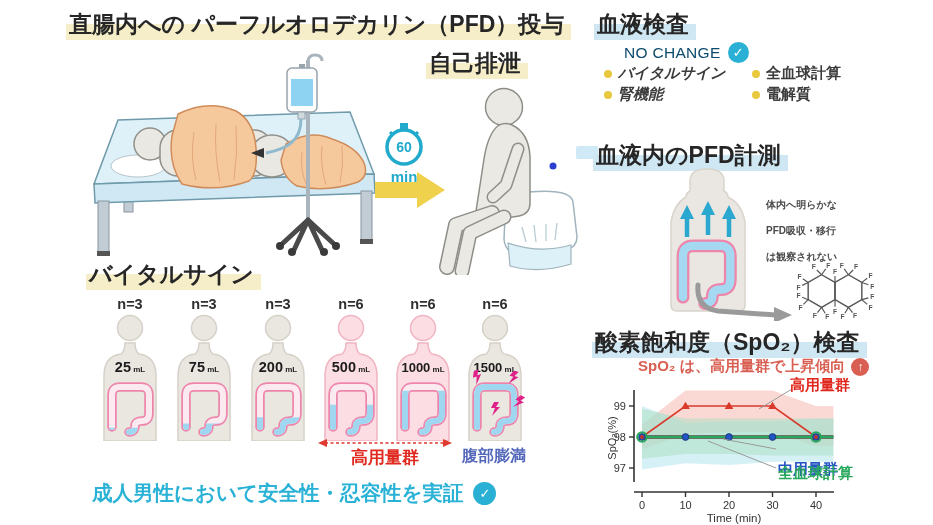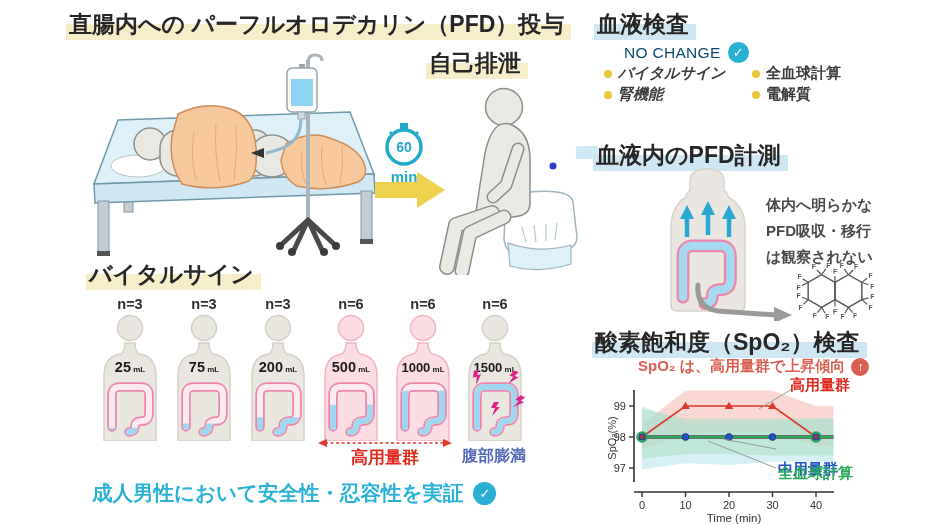--- a/index.html
+++ b/index.html
@@ -15,21 +15,21 @@
       background:#29b0d4;color:#fff;align-items:center;justify-content:center;
       font-size:13px;font-weight:bold;flex:0 0 auto;}
   .up-circle{display:inline-flex;width:18px;height:18px;border-radius:50%;
       background:#d95f52;color:#fff;align-items:center;justify-content:center;
       font-size:12px;font-weight:bold;}
   .nochange{font-size:15.5px;font-weight:normal;color:#0c4a6e;letter-spacing:.3px;}
   .bullet-row{display:flex;align-items:center;height:21px;font-size:15px;
       font-weight:bold;color:#3c3c3c;white-space:nowrap;}
   .bullet-dot{width:8px;height:8px;border-radius:50%;background:#e8c93e;
       margin-right:6px;flex:0 0 auto;}
-  .note-line{font-size:15px;font-weight:bold;color:#4a4a4a;line-height:26px;white-space:nowrap;}
+  .note-line{font-size:10px;font-weight:bold;color:#4a4a4a;line-height:26px;white-space:nowrap;}
   .n-label{font-size:14.5px;font-weight:bold;color:#2f2f2f;text-align:center;height:18px;}
   .lbl-high{color:#e0281e;font-weight:bold;font-size:17px;text-align:center;}
   .lbl-dist{color:#5468bb;font-weight:bold;font-size:16px;text-align:center;}
   .conclusion{display:flex;align-items:center;gap:10px;font-size:20.5px;
       font-weight:bold;color:#29b2d6;white-space:nowrap;}
   .annot{display:flex;align-items:flex-end;gap:6px;font-size:15px;font-weight:bold;
       color:#d95f52;white-space:nowrap;}
   .series-lbl{position:absolute;font-weight:bold;font-size:15px;white-space:nowrap;}
 </style>
 </head>

